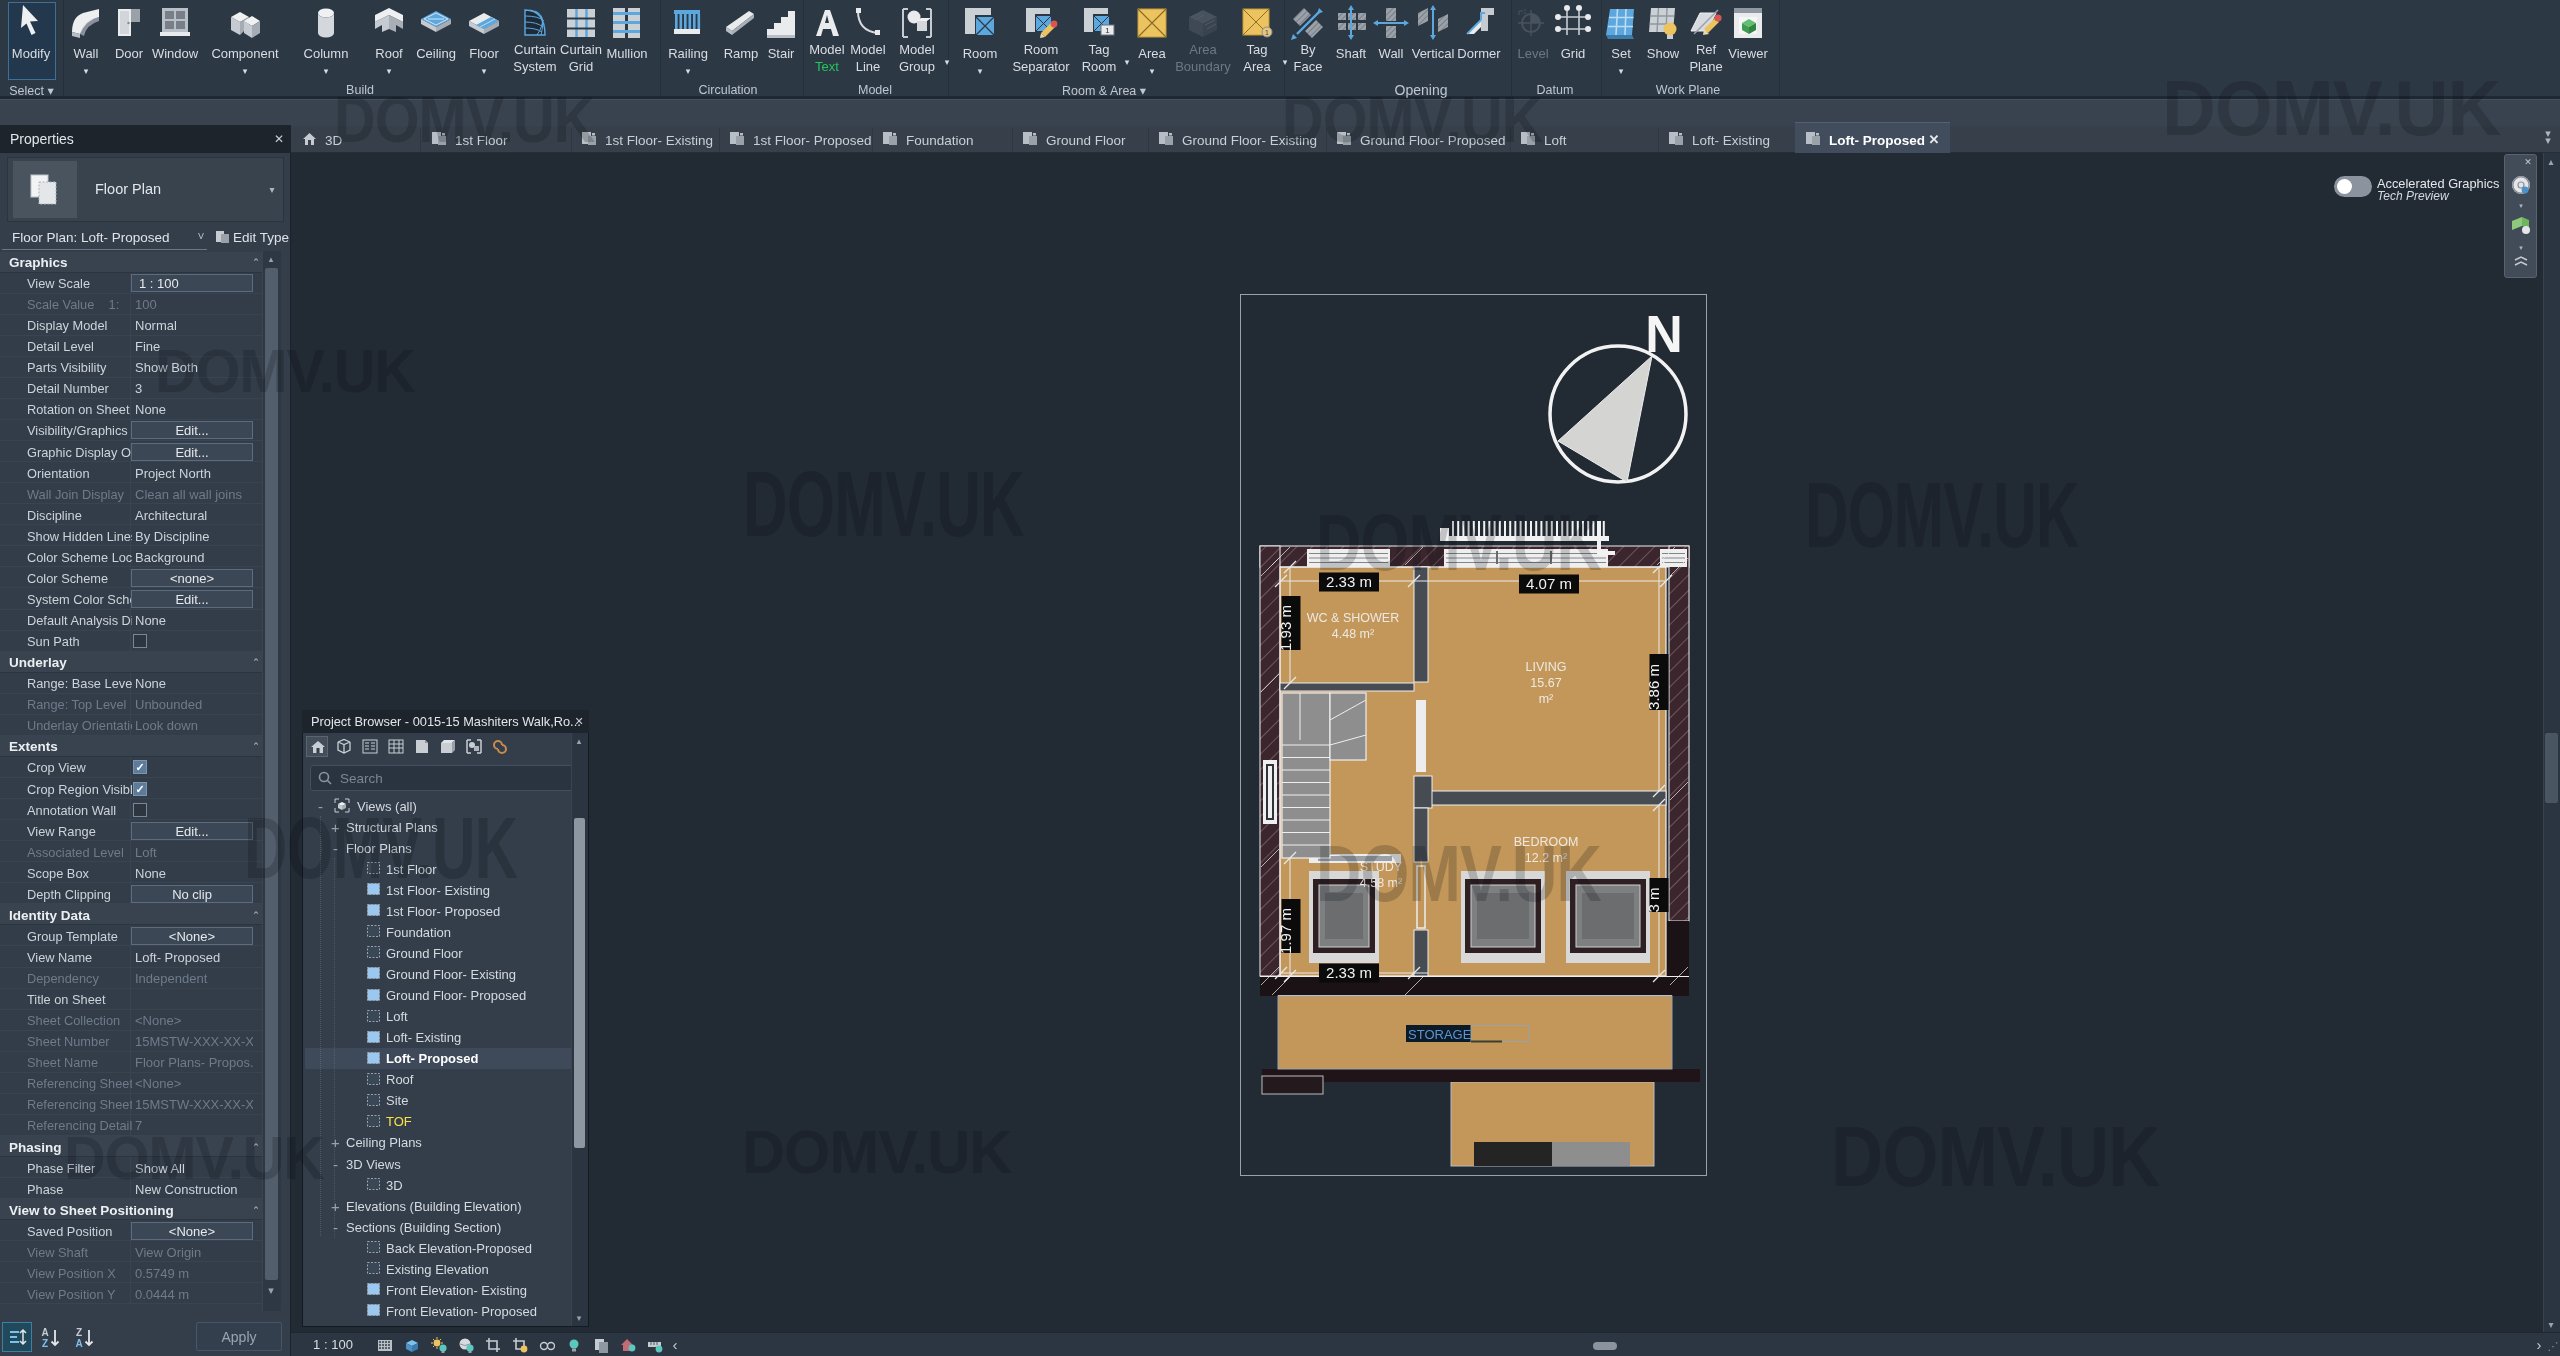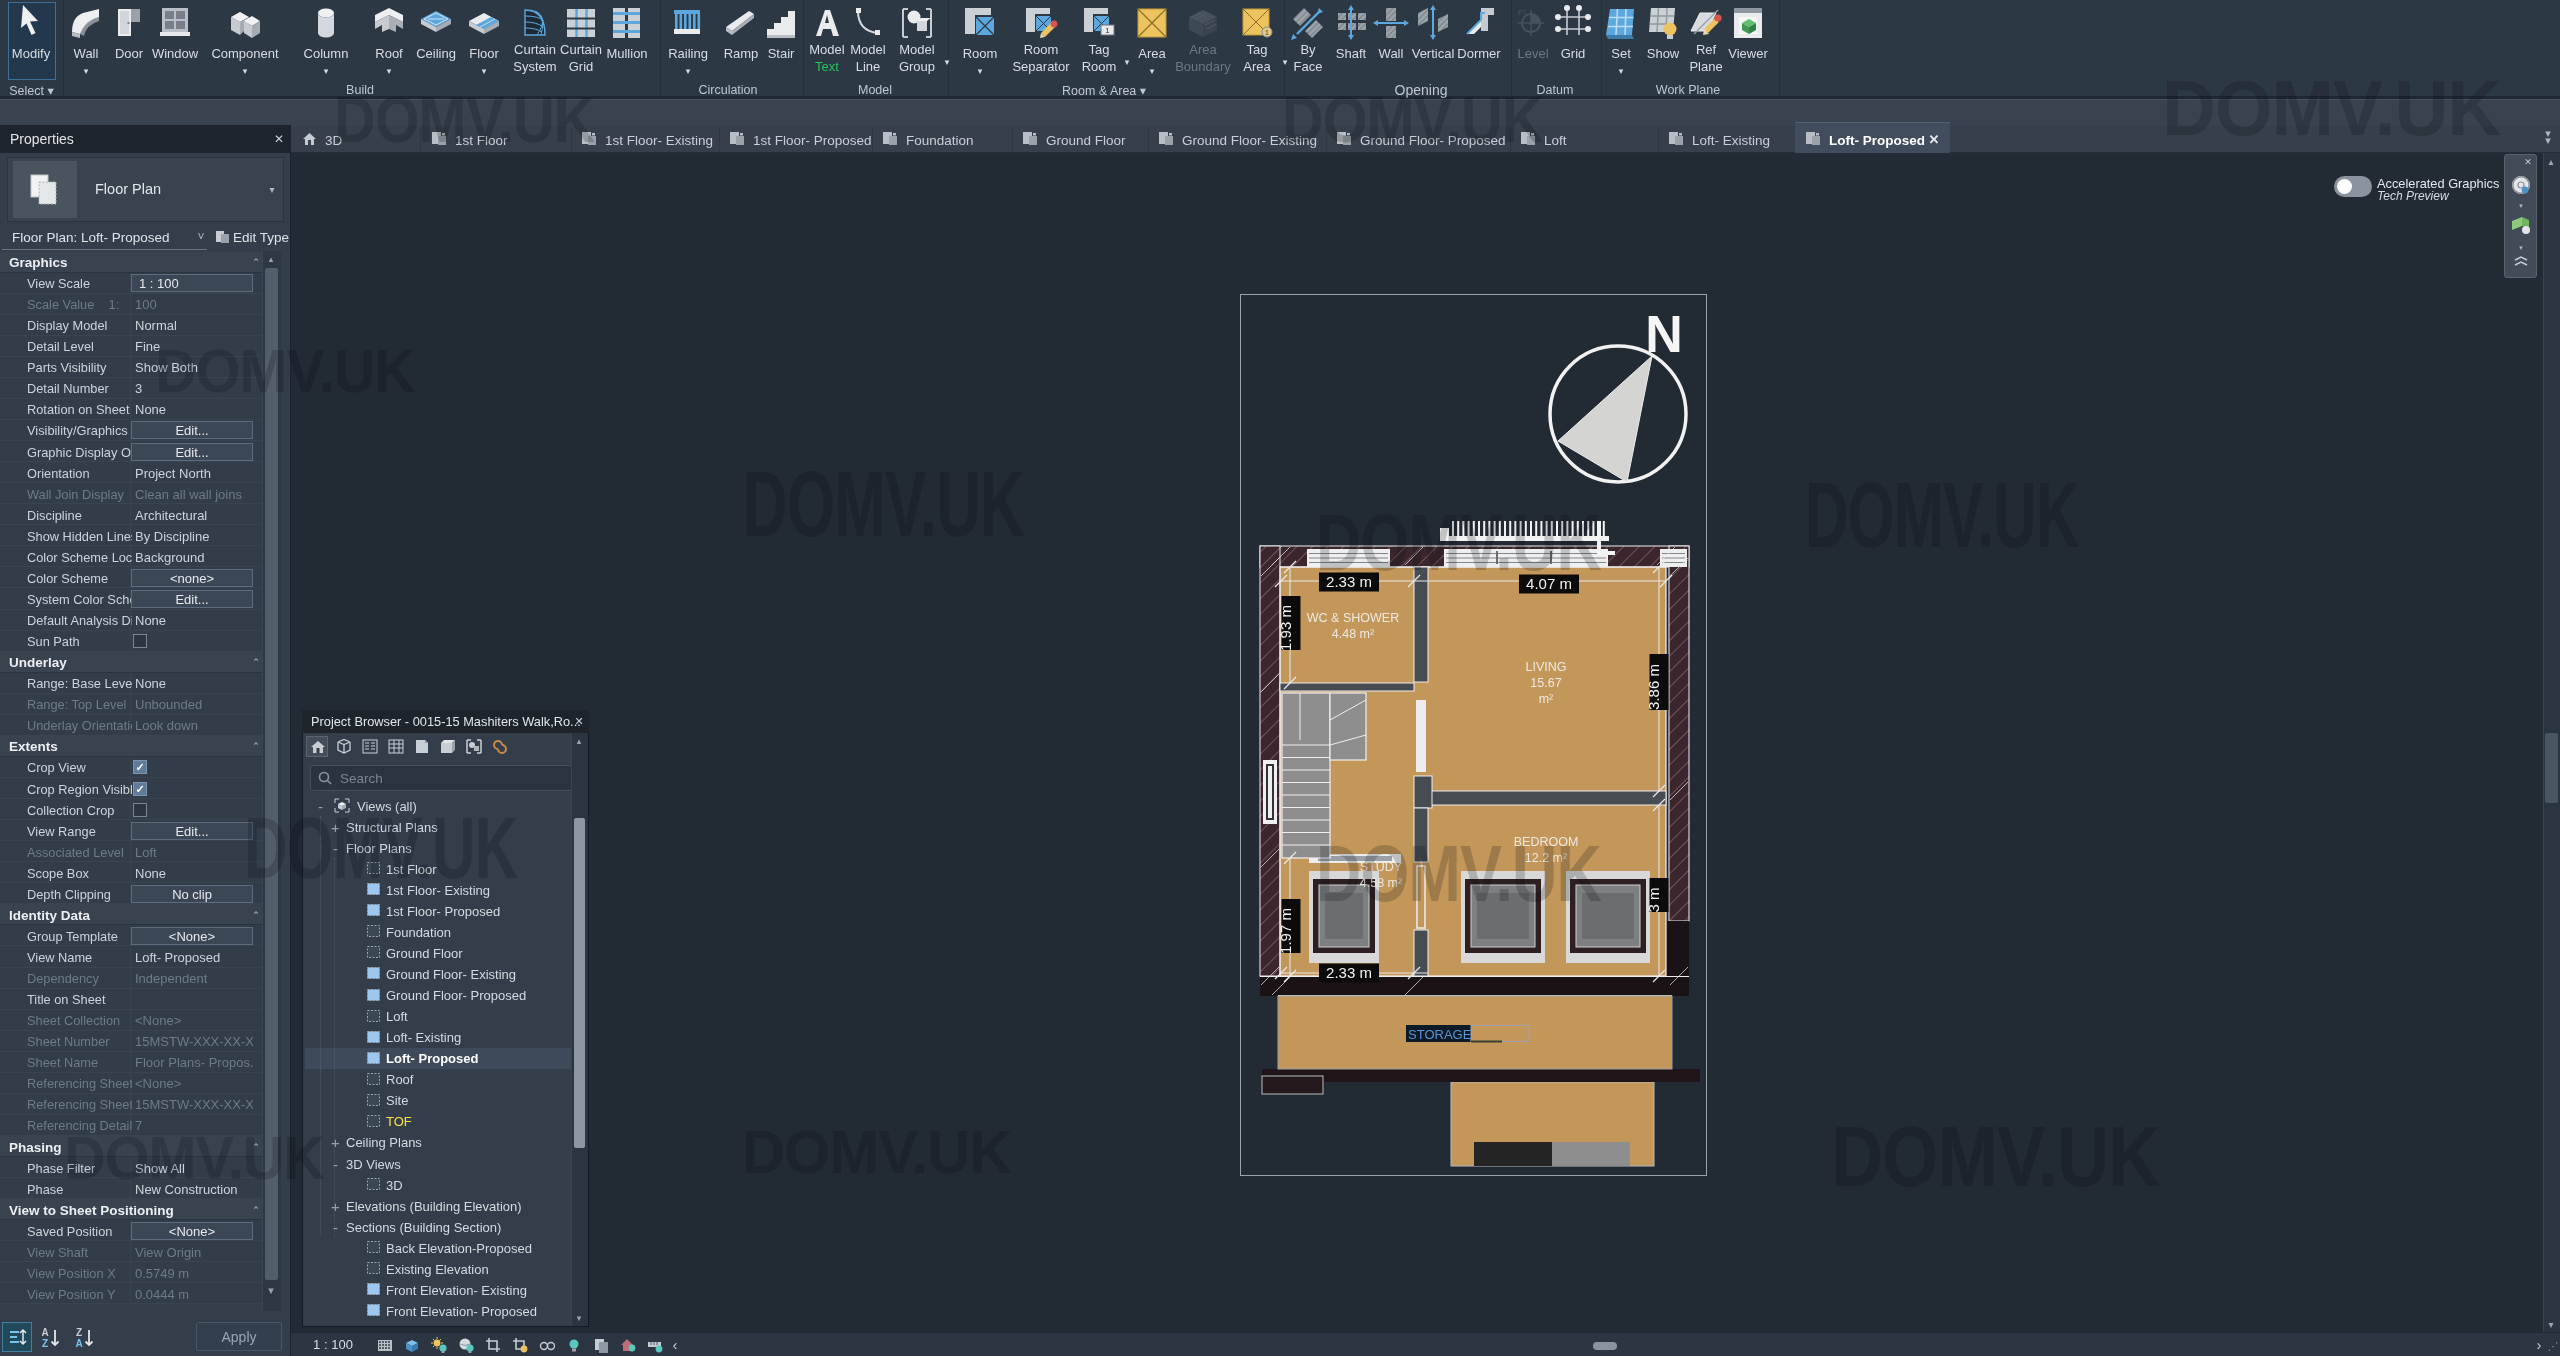--- a/index.html
+++ b/index.html
@@ -883,21 +883,21 @@
 <div class="abs" style="left:0px;top:778px;width:262px;height:21.06px;background:#323D49;border-bottom:1px solid #3A4450;z-index:6;"></div>
 <div class="abs" style="left:130px;top:778px;width:1px;height:21.06px;background:#3A4450;z-index:7;"></div>
 <div class="abs" style="left:27px;top:778px;width:105px;height:21px;overflow:hidden;z-index:7;">
     <div class="txt vctr" style="left:0;top:10.5px;font-size:12.8px;color:#CDD3DA;">Crop Region Visible</div>
   </div>
 <div class="abs" style="left:133px;top:781.5px;width:14px;height:14px;background:#5D7B9B;border:1px solid #7E95AC;z-index:7;"></div>
 <div class="txt ctr" style="left:140px;top:788.5px;font-size:11px;color:#FFFFFF;font-weight:700;z-index:8;">✓</div>
 <div class="abs" style="left:0px;top:799.06px;width:262px;height:21.06px;background:#323D49;border-bottom:1px solid #3A4450;z-index:6;"></div>
 <div class="abs" style="left:130px;top:799.06px;width:1px;height:21.06px;background:#3A4450;z-index:7;"></div>
 <div class="abs" style="left:27px;top:799.06px;width:105px;height:21px;overflow:hidden;z-index:7;">
-    <div class="txt vctr" style="left:0;top:10.5px;font-size:12.8px;color:#CDD3DA;">Collection Crop</div>
+    <div class="txt vctr" style="left:0;top:10.5px;font-size:12.8px;color:#CDD3DA;">Annotation Wall</div>
   </div>
 <div class="abs" style="left:133px;top:802.56px;width:14px;height:14px;background:#2C3540;border:1px solid #7A8697;z-index:7;"></div>
 <div class="abs" style="left:0px;top:820.12px;width:262px;height:21.06px;background:#323D49;border-bottom:1px solid #3A4450;z-index:6;"></div>
 <div class="abs" style="left:130px;top:820.12px;width:1px;height:21.06px;background:#3A4450;z-index:7;"></div>
 <div class="abs" style="left:27px;top:820.12px;width:105px;height:21px;overflow:hidden;z-index:7;">
     <div class="txt vctr" style="left:0;top:10.5px;font-size:12.8px;color:#CDD3DA;">View Range</div>
   </div>
 <div class="abs" style="left:131px;top:821.62px;width:122px;height:18px;background:#3B4755;border:1px solid #5D6B7F;z-index:7;"></div>
 <div class="txt ctr" style="left:192px;top:830.62px;font-size:13px;color:#E6E9ED;font-weight:400;z-index:8;">Edit...</div>
 <div class="abs" style="left:0px;top:841.18px;width:262px;height:21.06px;background:#323D49;border-bottom:1px solid #3A4450;z-index:6;"></div>

